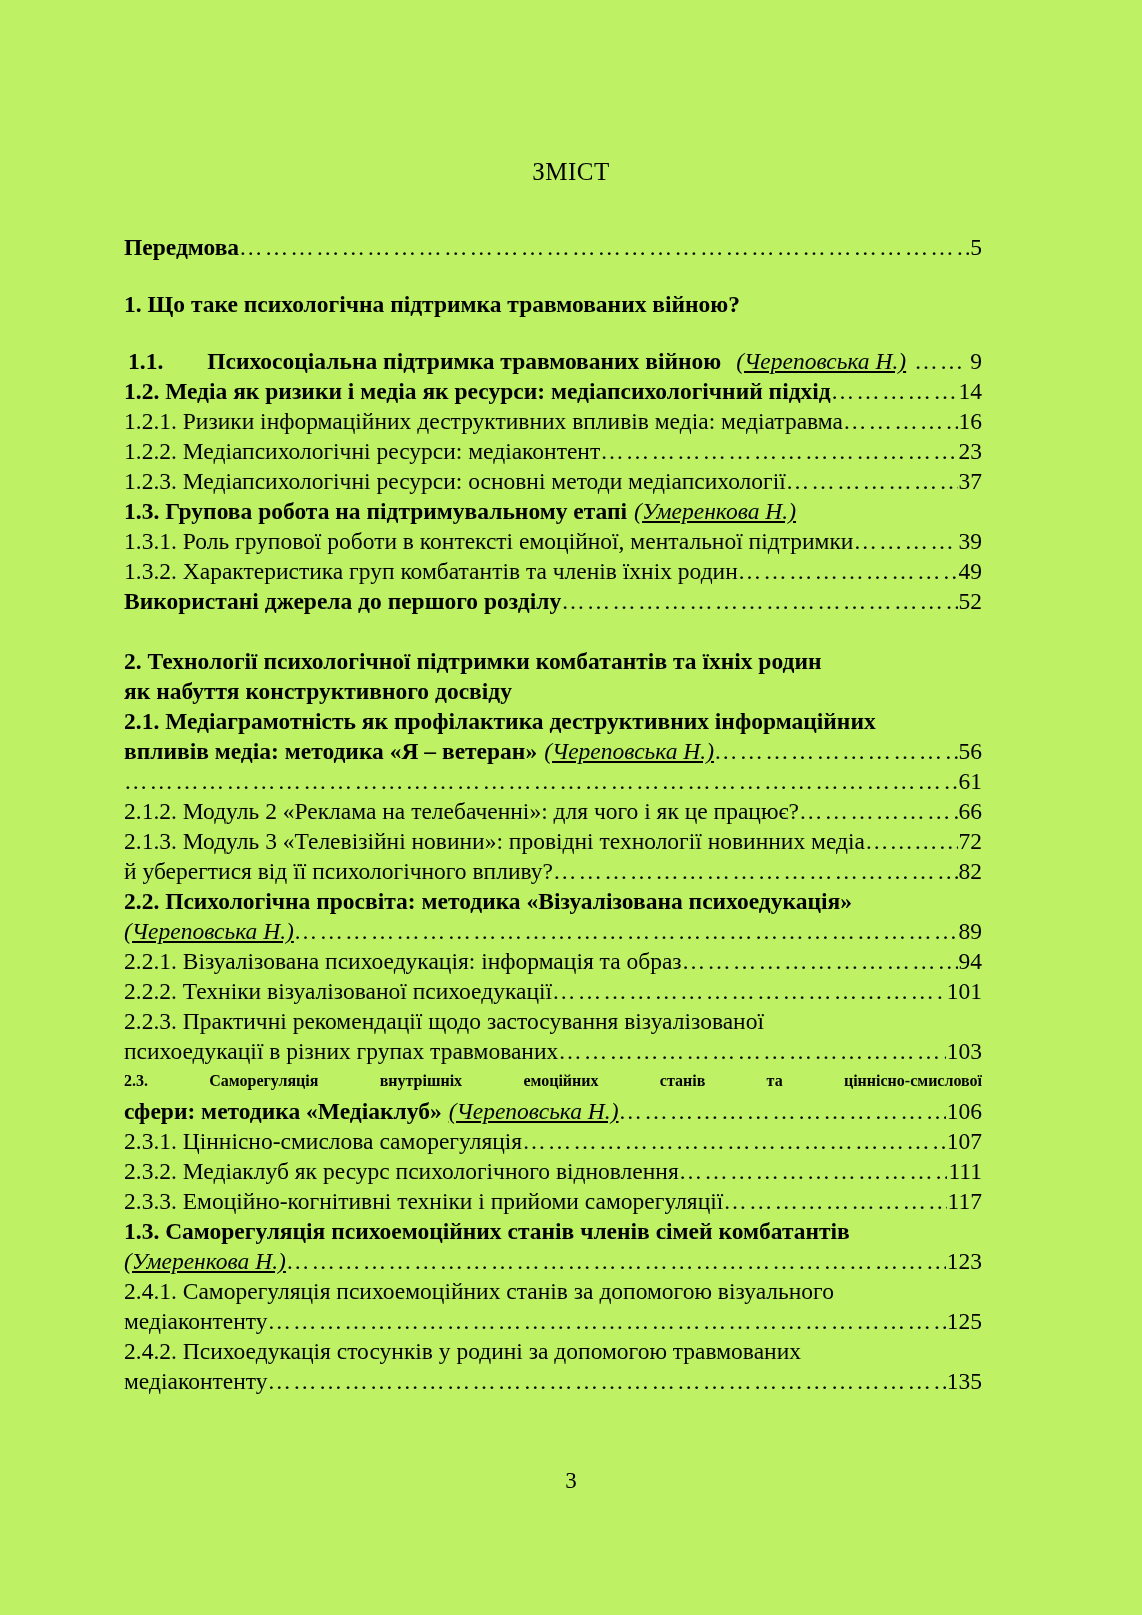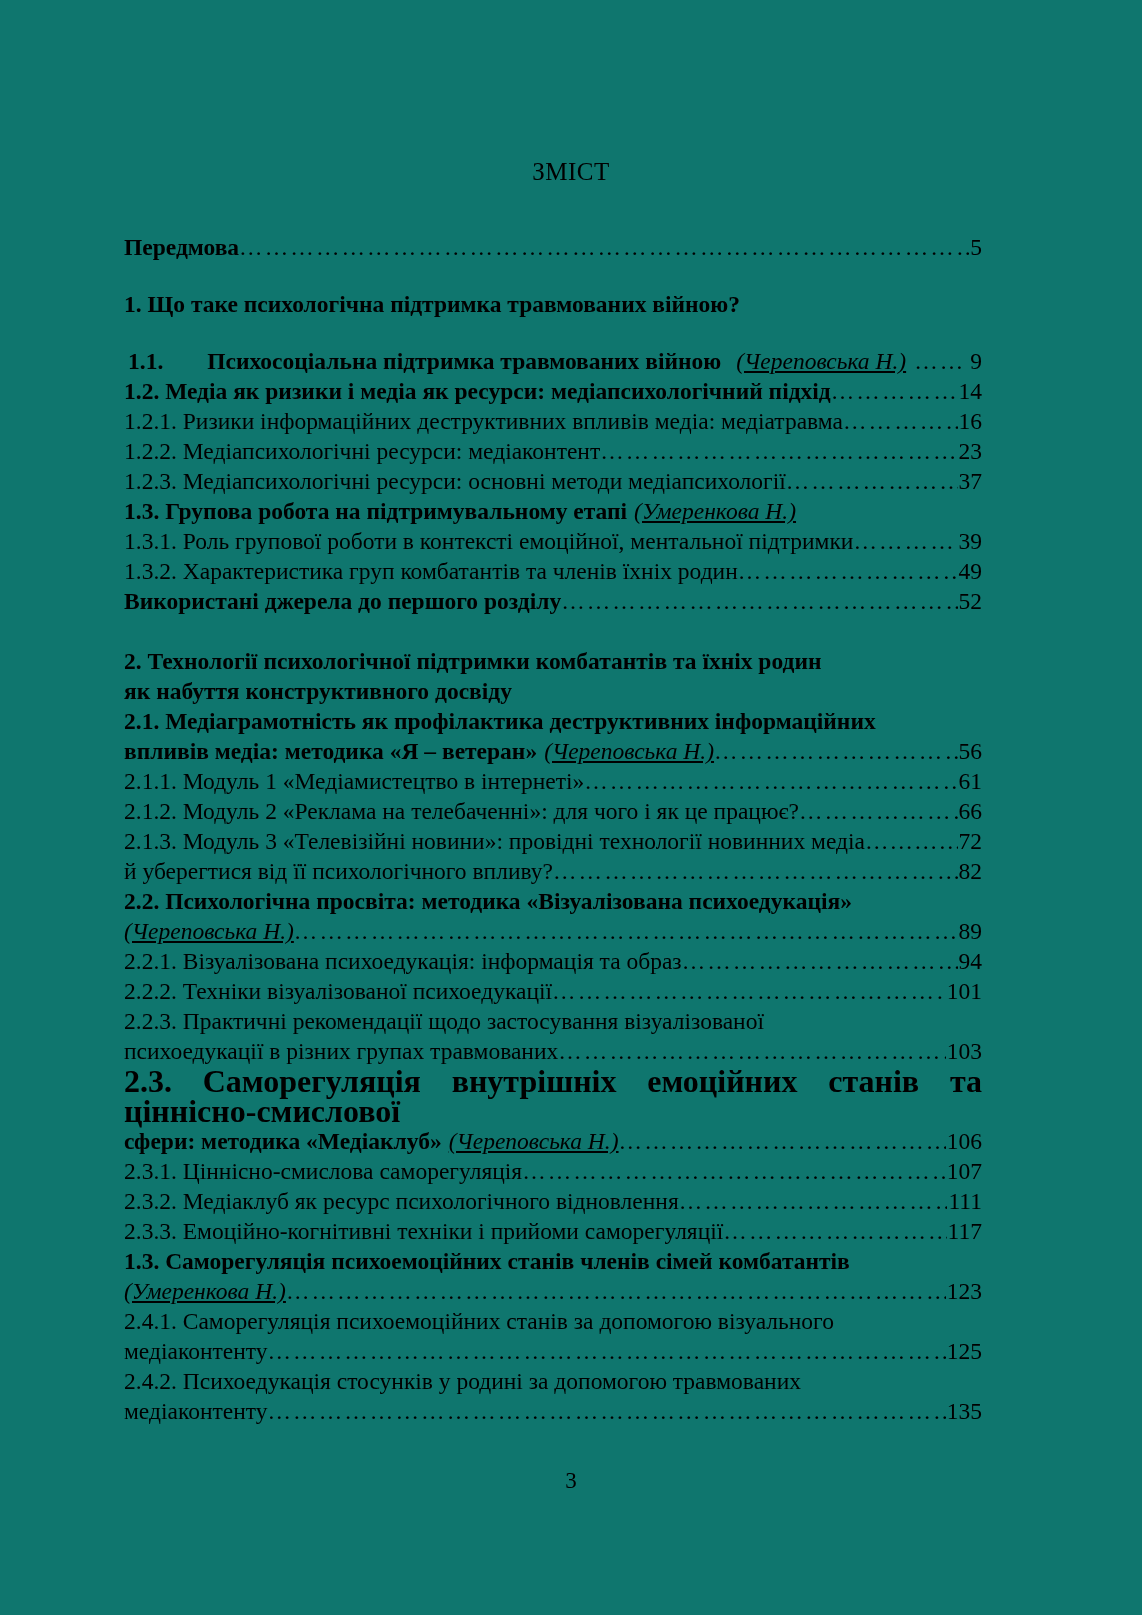--- a/index.html
+++ b/index.html
@@ -6,21 +6,21 @@
   html, body {
     margin: 0;
     padding: 0;
     background: #ffffff;
   }
   .page {
     position: relative;
     width: 1142px;
     height: 1615px;
     margin: 0 auto;
-    background: #0f766e;
+    background: #bef264;
     font-family: "Liberation Serif", "DejaVu Serif", serif;
     color: #000000;
     overflow: hidden;
   }
 
   .doc-title {
     position: absolute;
     top: 158px;
     left: 0;
     width: 1142px;
@@ -67,21 +67,21 @@
   .gap-md { height: 27px; }
   .gap-lg { height: 30px; }
 
   .indent-1 { margin-left: 4px; gap: 8px; }
 
   
   .justify {
     display: block;
     text-align: justify;
     text-align-last: justify;
-    font-size: 32px;
+    font-size: 16px;
     line-height: 30px;
     font-weight: 700;
     white-space: normal;
   }
 
   .folio {
     position: absolute;
     top: 1468px;
     left: 0;
     width: 1142px;
@@ -180,21 +180,20 @@
       <span class="lbl b">2.1. Медіаграмотність як профілактика деструктивних інформаційних</span>
     </div>
     <div class="toc-line">
       <span class="lbl b">впливів медіа: методика «Я – ветеран»</span>
       <span class="lbl i" style="padding-left:7px;">(Череповська Н.)</span>
       <span class="leader">…………………………………………………………………………………………………………………………………………</span>
       <span class="pg">56</span>
     </div>
 
     <div class="toc-line">
-      <span class="lbl">2.1.1. Модуль 1 «Медіамистецтво в інтернеті»</span>
       <span class="leader">…………………………………………………………………………………………………………………………………………</span>
       <span class="pg">61</span>
     </div>
 
     <div class="toc-line">
       <span class="lbl">2.1.2. Модуль 2 «Реклама на телебаченні»: для чого і як це працює?</span>
       <span class="leader">…………………………………………………………………………………………………………………………………………</span>
       <span class="pg">66</span>
     </div>
 

